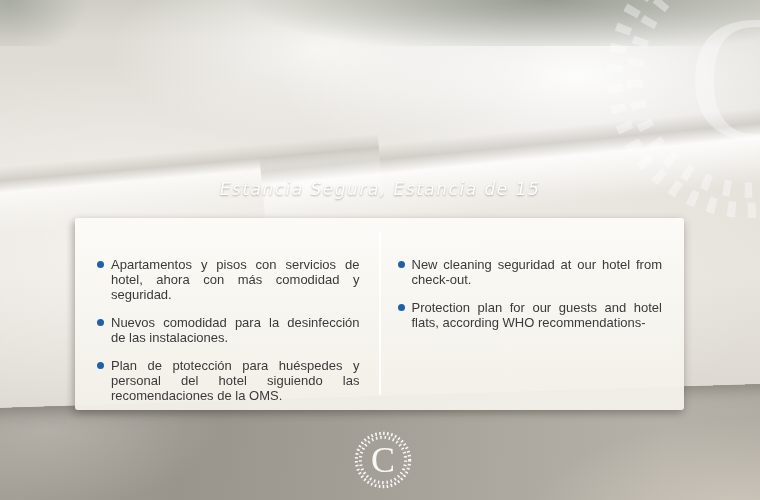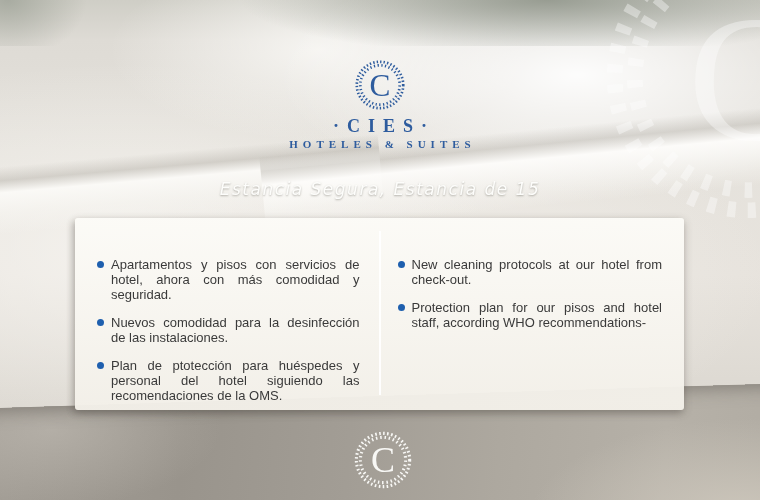--- a/index.html
+++ b/index.html
@@ -87,27 +87,20 @@
   <div class="bg-layer bg-sheets"></div>
   <div class="bg-layer bg-top-shade"></div>
   <div class="bg-layer pillow-edge-left"></div>
   <div class="bg-layer pillow-edge-right"></div>
   <div class="bg-layer bg-bottom"></div>
 
   <svg class="watermark monogram" viewBox="0 0 100 100">
     <use href="#cies-mark"></use>
   </svg>
 
-  <div class="brand-block">
-    <svg class="brand-logo monogram" viewBox="0 0 100 100">
-      <use href="#cies-mark"></use>
-    </svg>
-    <div class="brand-name">·CIES·</div>
-    <div class="brand-subtitle">HOTELES &amp; SUITES</div>
-  </div>
 
   <div class="tagline">Estancia Segura, Estancia de 15</div>
 
   <div class="card">
     <div class="col col-es">
       <div class="bullet">
         <span class="dot"></span>
         <span class="btxt">Apartamentos y pisos con servicios de hotel, ahora con más comodidad y seguridad.</span>
       </div>
       <div class="bullet">
@@ -116,25 +109,25 @@
       </div>
       <div class="bullet">
         <span class="dot"></span>
         <span class="btxt">Plan de ptotección para huéspedes y personal del hotel siguiendo las recomendaciones de la OMS.</span>
       </div>
     </div>
     <div class="card-divider"></div>
     <div class="col col-en">
       <div class="bullet">
         <span class="dot"></span>
-        <span class="btxt">New cleaning protocols at our hotel from check-out.</span>
+        <span class="btxt">New cleaning seguridad at our hotel from check-out.</span>
       </div>
       <div class="bullet">
         <span class="dot"></span>
-        <span class="btxt">Protection plan for our pisos and hotel staff, according WHO recommendations-</span>
+        <span class="btxt">Protection plan for our guests and hotel flats, according WHO recommendations-</span>
       </div>
     </div>
   </div>
 
   <svg class="footer-logo monogram" viewBox="0 0 100 100">
     <use href="#cies-mark"></use>
   </svg>
 
 </div>
 

